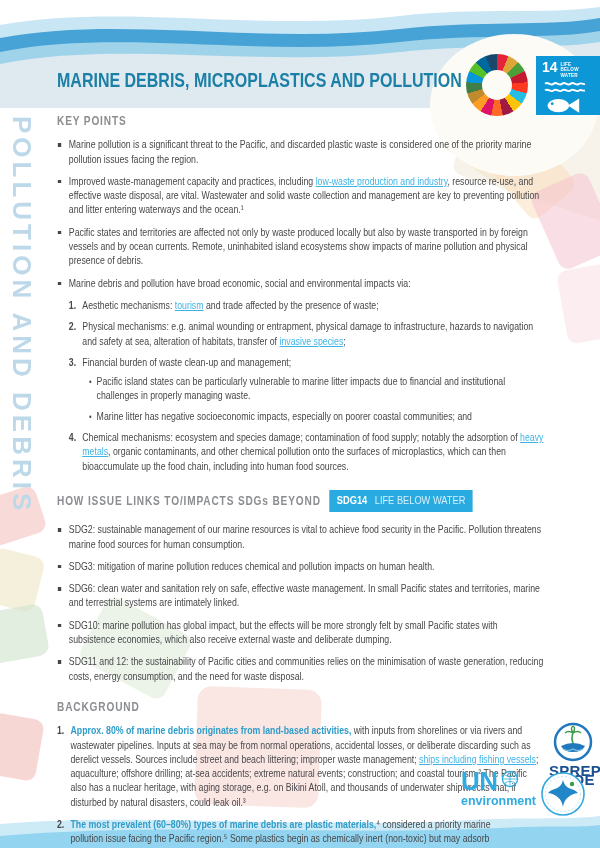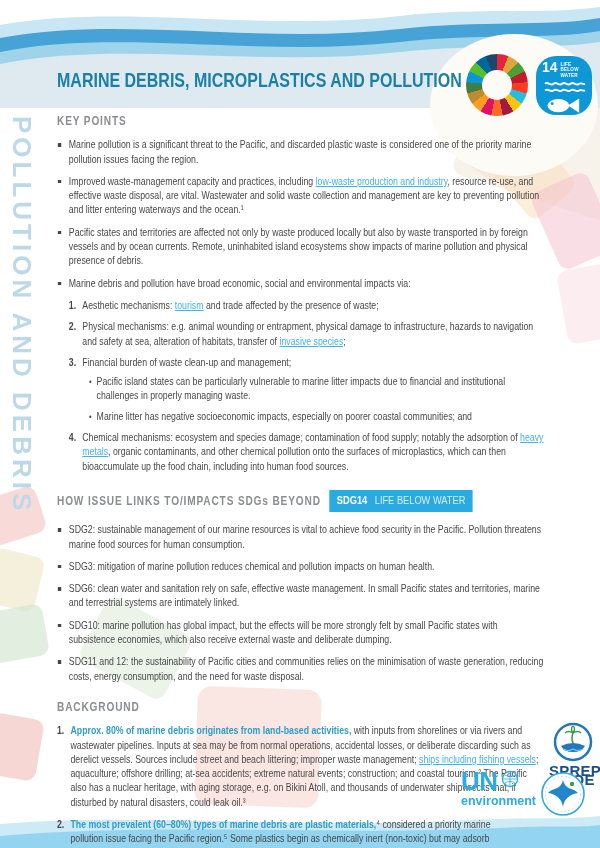--- a/index.html
+++ b/index.html
@@ -23,22 +23,22 @@
   
   #sdg-wheel{left:466px;top:54px;width:62px;height:62px;border-radius:50%;z-index:3;
     background:conic-gradient(#e5243b 0 21.2deg,#dda63a 21.2deg 42.4deg,#4c9f38 42.4deg 63.5deg,
       #c5192d 63.5deg 84.7deg,#ff3a21 84.7deg 105.9deg,#26bde2 105.9deg 127.1deg,
       #fcc30b 127.1deg 148.2deg,#a21942 148.2deg 169.4deg,#fd6925 169.4deg 190.6deg,
       #dd1367 190.6deg 211.8deg,#fd9d24 211.8deg 232.9deg,#bf8b2e 232.9deg 254.1deg,
       #3f7e44 254.1deg 275.3deg,#0a97d9 275.3deg 296.5deg,#56c02b 296.5deg 317.6deg,
       #00689d 317.6deg 338.8deg,#19486a 338.8deg 360deg);}
   #sdg-wheel .hole{position:absolute;left:16px;top:16px;right:16px;bottom:16px;
     border-radius:50%;background:#fdfbf5;}
-  #sdg14-tile{left:536px;top:56px;width:56px;height:59px;background:#0d97d6;z-index:3;
-    padding:5px 5px 4px 6px;box-sizing:border-box;color:#fff;border-radius:20px;}
+  #sdg14-tile{left:536px;top:56px;width:64px;height:59px;background:#0d97d6;z-index:3;
+    padding:5px 5px 4px 6px;box-sizing:border-box;color:#fff;}
   #sdg14-tile .trow{display:flex;align-items:flex-start;}
   #sdg14-tile .tnum{font-size:14px;line-height:13px;font-weight:bold;}
   #sdg14-tile .tlines{margin-left:3px;margin-top:1px;}
   #sdg14-tile .tline{display:block;font-size:4.6px;line-height:5.4px;font-weight:bold;letter-spacing:.2px;}
 
   
   #sidebar-label{left:6px;top:116px;height:400px;z-index:2;
     writing-mode:vertical-rl;text-orientation:mixed;
     font-size:26px;font-weight:bold;color:#bdd8e9;letter-spacing:4px;white-space:nowrap;}
 

